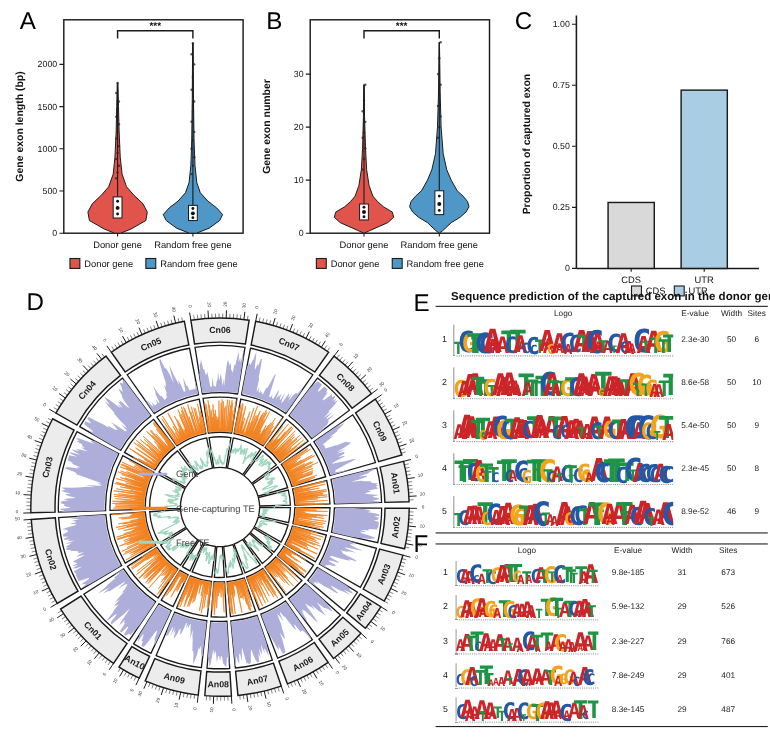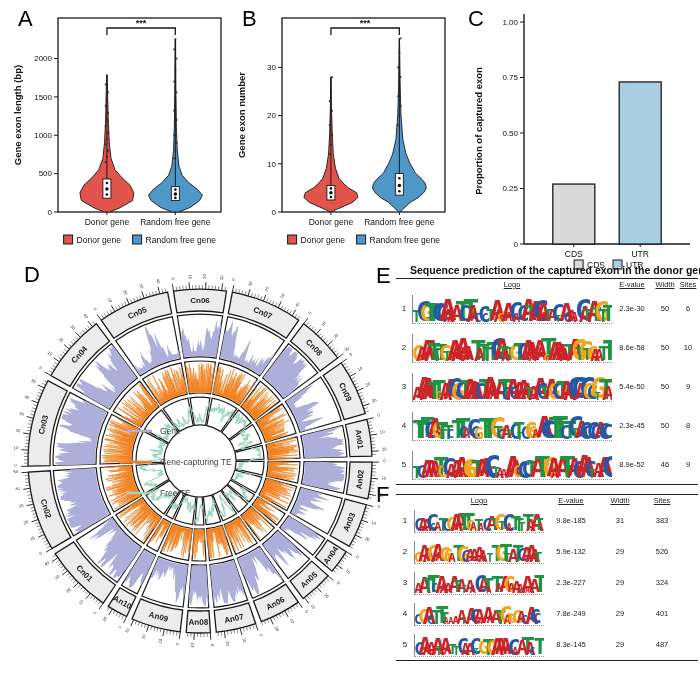--- a/index.html
+++ b/index.html
@@ -7,21 +7,21 @@
           font-family:"Liberation Sans",sans-serif;color:#111;}
   .pletter{position:absolute;font-size:22px;font-weight:400;color:#000;}
   .panel{position:absolute;}
   svg text{font-family:"Liberation Sans",sans-serif;}
   
   .lg-panel{position:absolute;}
   .lg-title{font-weight:bold;font-size:10.5px;text-align:center;margin:0 0 2px 14px;white-space:nowrap;}
   .lg-head{display:flex;align-items:flex-end;border-top:1.5px solid #222;padding-top:1px;
            font-size:7.5px;color:#222;margin-left:0;}
   .lg-hc{display:block;text-align:center;white-space:nowrap;}
-  .u{text-decoration:underline;}
+  .u{}
   .lg-body{}
   .lg-row{display:flex;align-items:center;}
   .lg-num{display:block;font-size:8px;text-align:center;color:#222;}
   .lg-logo{display:flex;align-items:flex-end;border-bottom:1px dotted #999;overflow:hidden;position:relative;}
   .lg-logo b{display:block;line-height:0.82;text-align:center;flex:0 0 auto;
              font-family:"DejaVu Sans Mono",monospace;font-weight:700;overflow:visible;}
   .bits{position:absolute;left:0;top:2px;bottom:0;width:2px;border-left:1px solid #888;}
   .lg-val{display:block;font-size:7.5px;text-align:center;color:#222;white-space:nowrap;}
   .lg-table{border-bottom:1.6px solid #222;}
 </style>
@@ -1169,21 +1169,21 @@
             <b style="width: 4px; font-size: 19px; color: rgb(30, 148, 68);">T</b>
             <b style="width: 4px; font-size: 17.1px; color: rgb(30, 148, 68);">T</b>
             <b style="width: 4px; font-size: 12.8px; color: rgb(30, 148, 68);">T</b>
             <b style="width: 4px; font-size: 21px; color: rgb(30, 148, 68);">T</b>
             <b style="width: 4px; font-size: 15.9px; color: rgb(204, 37, 41);">A</b>
             <b style="width: 4px; font-size: 23.3px; color: rgb(204, 37, 41);">A</b>
             <b style="width: 4px; font-size: 16.5px; color: rgb(30, 148, 68);">T</b>
           </span>
           <span class="lg-val" style="width: 54px;">9.8e-185</span>
           <span class="lg-val" style="width: 44px;">31</span>
-          <span class="lg-val" style="width: 40px;">383</span>
+          <span class="lg-val" style="width: 40px;">673</span>
         </div>
         <div class="lg-row" style="height: 31px;">
           <span class="lg-num" style="width: 18px;">2</span>
           <span class="lg-logo" style="width: 130px; height: 24px;">
             <i class="bits"></i>
             <b style="width: 4.27586px; font-size: 14.9px; color: rgb(242, 165, 28);">G</b>
             <b style="width: 4.27586px; font-size: 20.8px; color: rgb(204, 37, 41);">A</b>
             <b style="width: 4.27586px; font-size: 20px; color: rgb(204, 37, 41);">A</b>
             <b style="width: 4.27586px; font-size: 21.7px; color: rgb(242, 165, 28);">G</b>
             <b style="width: 4.27586px; font-size: 23.4px; color: rgb(204, 37, 41);">A</b>
@@ -1245,21 +1245,21 @@
             <b style="width: 4.27586px; font-size: 12px; color: rgb(204, 37, 41);">A</b>
             <b style="width: 4.27586px; font-size: 15.9px; color: rgb(204, 37, 41);">A</b>
             <b style="width: 4.27586px; font-size: 12.4px; color: rgb(204, 37, 41);">A</b>
             <b style="width: 4.27586px; font-size: 23.3px; color: rgb(204, 37, 41);">A</b>
             <b style="width: 4.27586px; font-size: 8.5px; color: rgb(204, 37, 41);">A</b>
             <b style="width: 4.27586px; font-size: 18.1px; color: rgb(204, 37, 41);">A</b>
             <b style="width: 4.27586px; font-size: 23.1px; color: rgb(30, 148, 68);">T</b>
           </span>
           <span class="lg-val" style="width: 54px;">2.3e-227</span>
           <span class="lg-val" style="width: 44px;">29</span>
-          <span class="lg-val" style="width: 40px;">324</span>
+          <span class="lg-val" style="width: 40px;">766</span>
         </div>
         <div class="lg-row" style="height: 31px;">
           <span class="lg-num" style="width: 18px;">4</span>
           <span class="lg-logo" style="width: 130px; height: 24px;">
             <i class="bits"></i>
             <b style="width: 4.27586px; font-size: 13.7px; color: rgb(36, 88, 165);">C</b>
             <b style="width: 4.27586px; font-size: 19.4px; color: rgb(242, 165, 28);">G</b>
             <b style="width: 4.27586px; font-size: 22.4px; color: rgb(204, 37, 41);">A</b>
             <b style="width: 4.27586px; font-size: 12.4px; color: rgb(36, 88, 165);">C</b>
             <b style="width: 4.27586px; font-size: 18.6px; color: rgb(30, 148, 68);">T</b>

